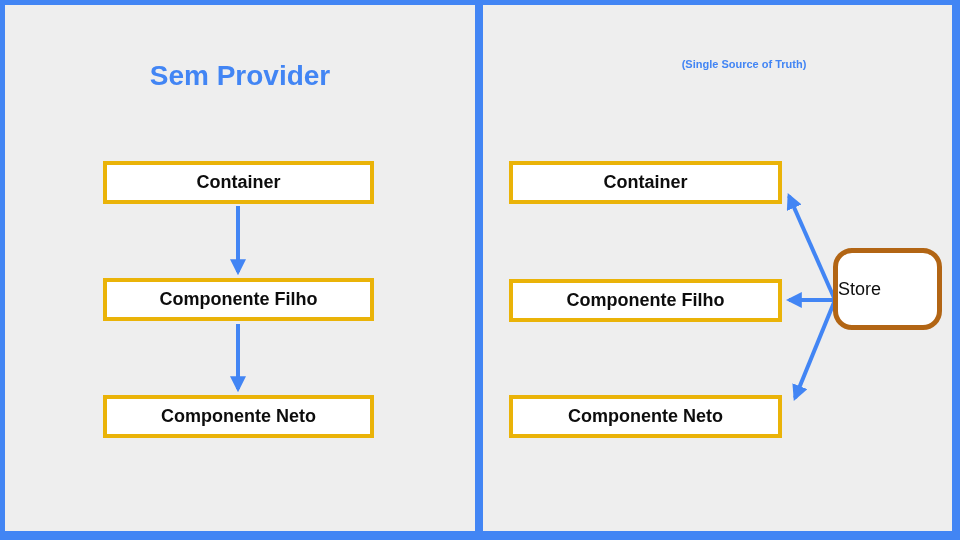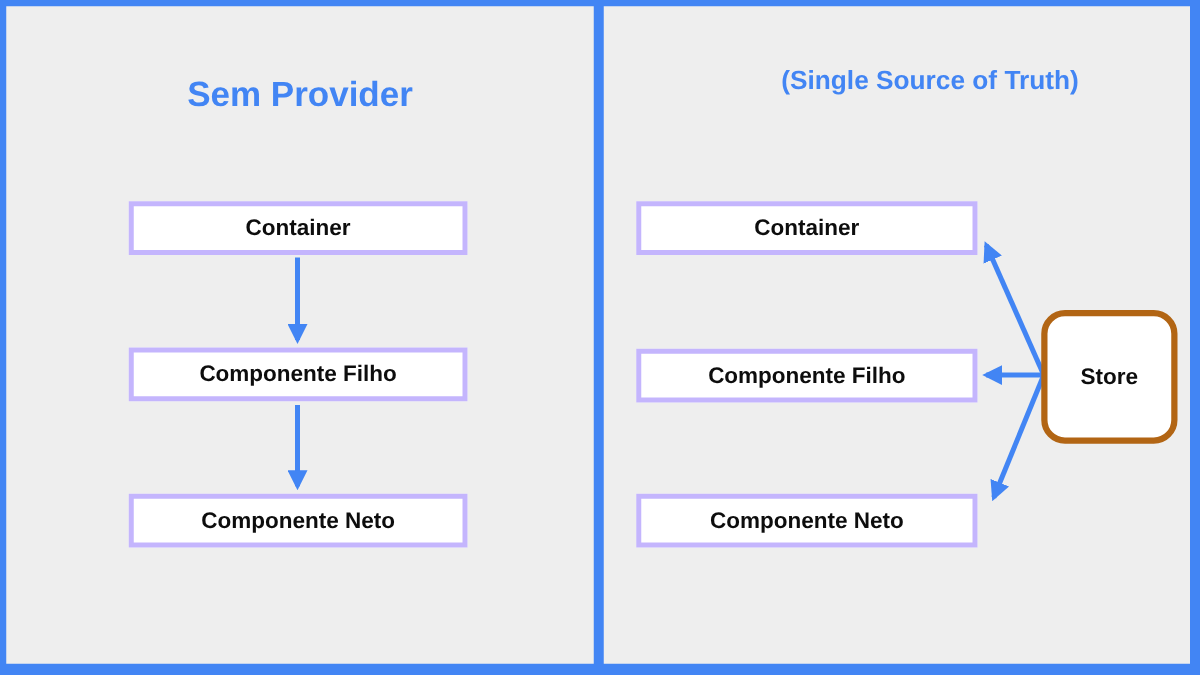--- a/index.html
+++ b/index.html
@@ -28,29 +28,29 @@
     font-weight: bold;
     font-size: 28px;
     line-height: 30px;
   }
   .title-left  { left: 90px;  top: 61px; width: 300px; }
   .title-right { left: 594px; top: 53px; width: 300px; }
   .panel-subtitle {
     margin-top: 3px;
     color: #4285f4;
     font-weight: bold;
-    font-size: 21px;
+    font-size: 11px;
     line-height: 17px;
     text-align: center;
   }
 
   .node {
     position: absolute;
     background: #ffffff;
-    border: 4px solid #c4b5fd;
+    border: 4px solid #eab308;
     display: flex;
     align-items: center;
     justify-content: center;
     color: #0d0d0d;
     font-weight: bold;
     font-size: 18px;
   }
   
   .l-box { left: 103px; width: 271px; height: 43px; }
   .l-container { top: 161px; }
@@ -60,29 +60,28 @@
   .r-box { left: 509px; width: 273px; height: 43px; }
   .r-container { top: 161px; }
   .r-filho     { top: 279px; }
   .r-neto      { top: 395px; }
 
   .store-node {
     position: absolute;
     left: 833px;
     top: 248px;
     width: 109px;
-    height: 107px;
+    height: 82px;
     background: #ffffff;
     border: 5px solid #b26514;
     border-radius: 19px;
     display: flex;
     align-items: center;
-    justify-content: center;
     color: #0d0d0d;
-    font-weight: bold;
+    font-weight: normal;
     font-size: 18px;
   }
 
   svg.arrows {
     position: absolute;
     left: 0; top: 0;
     width: 960px;
     height: 540px;
     pointer-events: none;
   }

